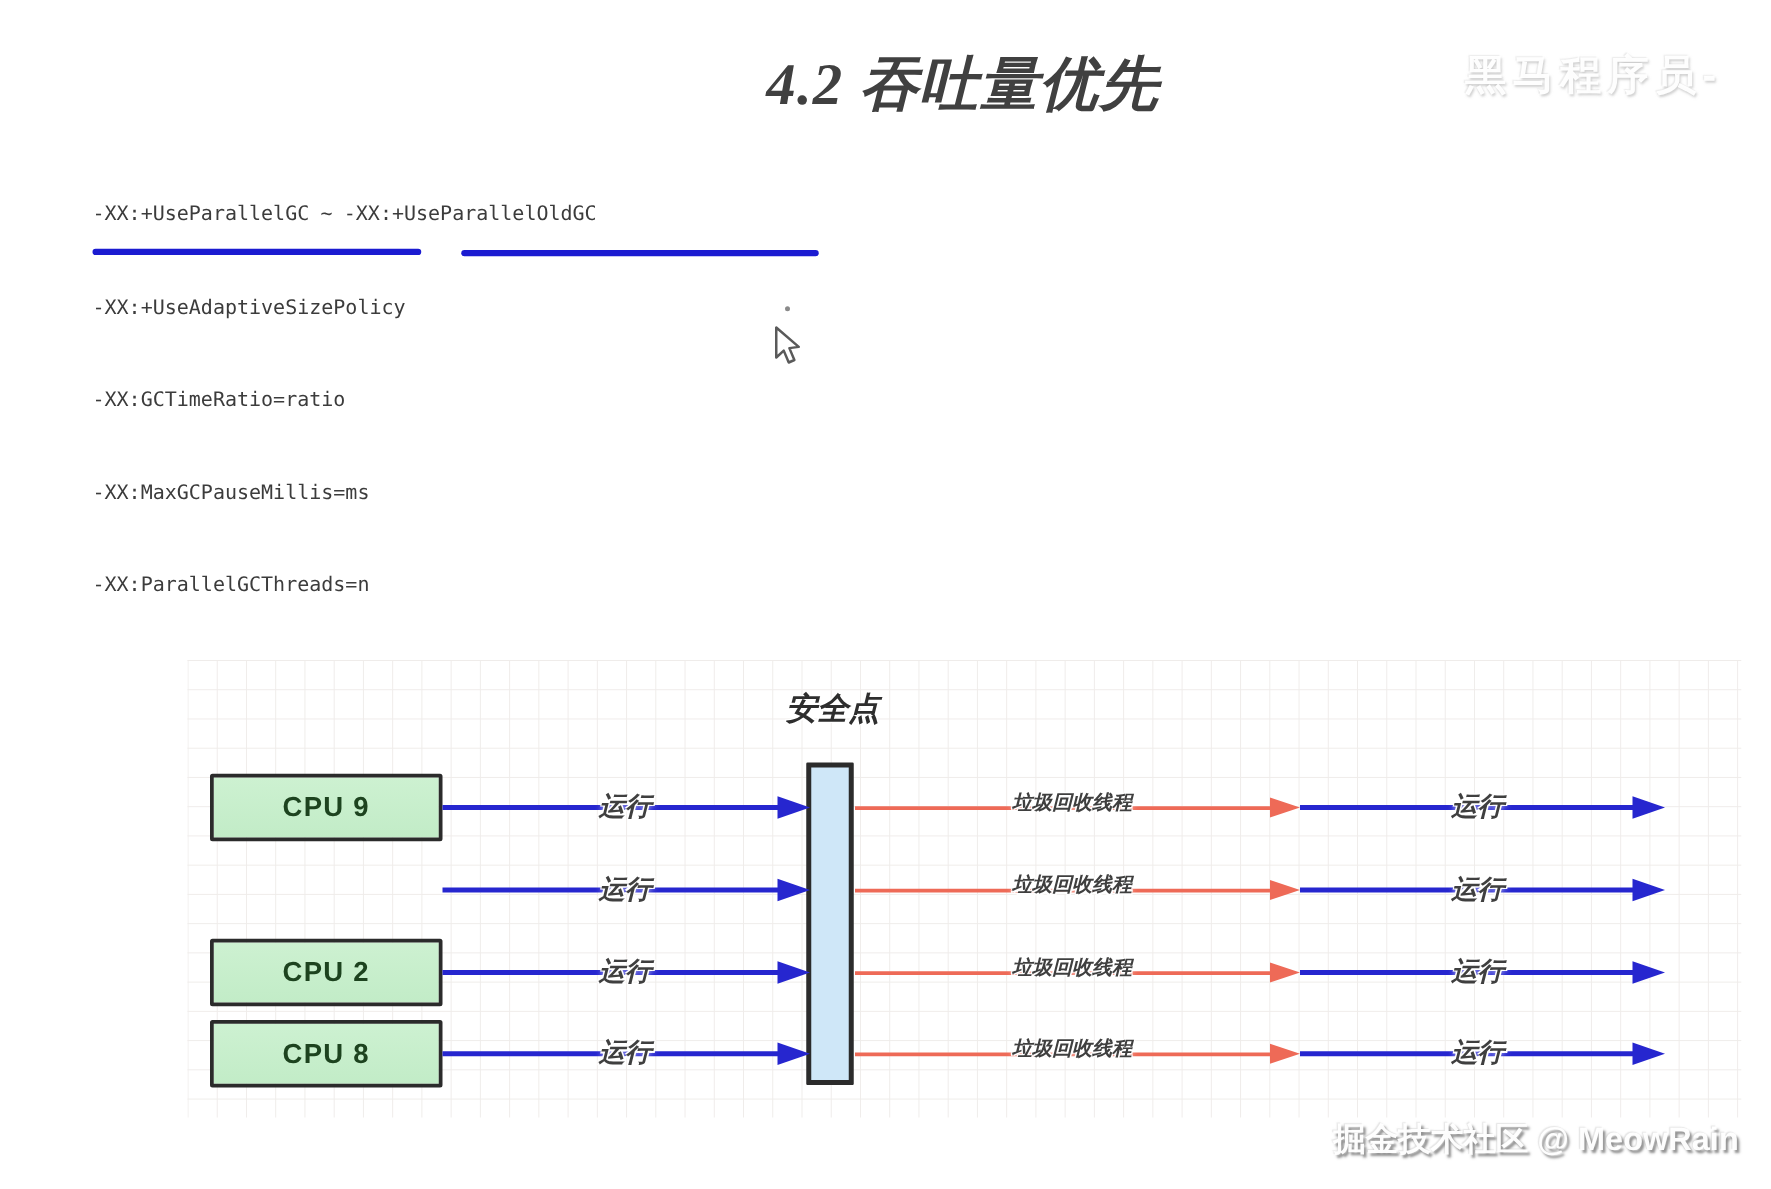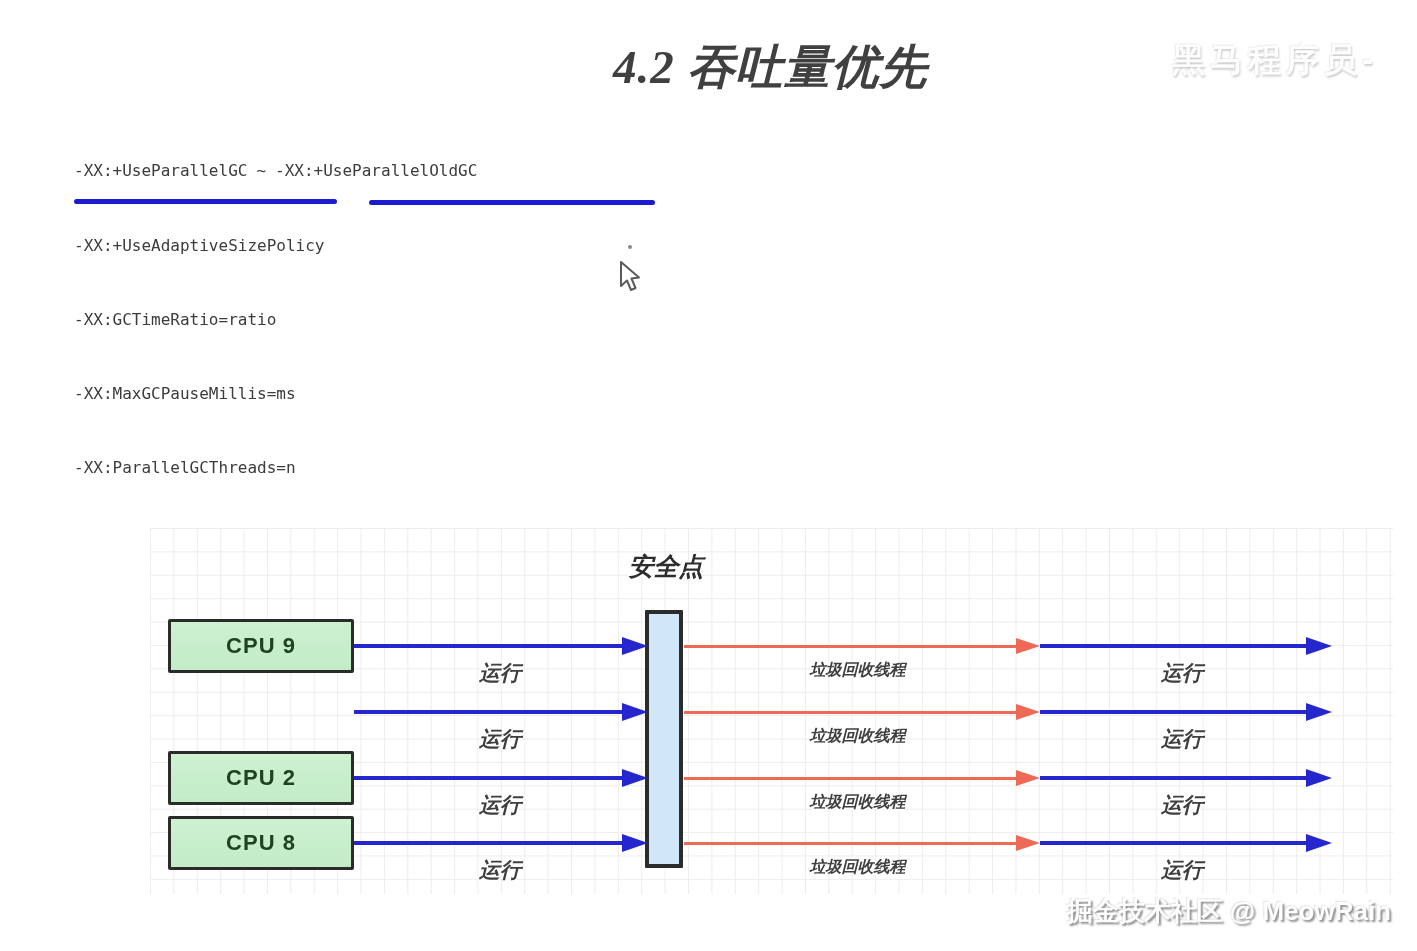--- a/index.html
+++ b/index.html
@@ -89,21 +89,20 @@
   .head-blue{border-top:9px solid transparent;border-bottom:9px solid transparent;border-left:26px solid #2626cf;top:18px;}
   .head-red{border-top:8px solid transparent;border-bottom:8px solid transparent;border-left:24px solid #ee6a57;top:19px;}
   .h1{left:622px;}
   .h2{left:1016px;}
   .h3{left:1306px;}
 
   .lbl{
     position:absolute;top:12px;text-align:center;
     font-size:21px;font-weight:bold;font-style:italic;color:#3f3f3f;white-space:nowrap;
     text-shadow:-1px -1px 0 #fff,1px -1px 0 #fff,-1px 1px 0 #fff,1px 1px 0 #fff,0 0 5px #fff;
-    margin-top:28px;
   }
   .lbl-run1{left:440px;width:120px;}
   .lbl-gc{left:770px;width:175px;font-size:16px;top:13px;}
   .lbl-run2{left:1122px;width:120px;}
 </style>
 </head>
 <body>
 
 <div class="page">
 

